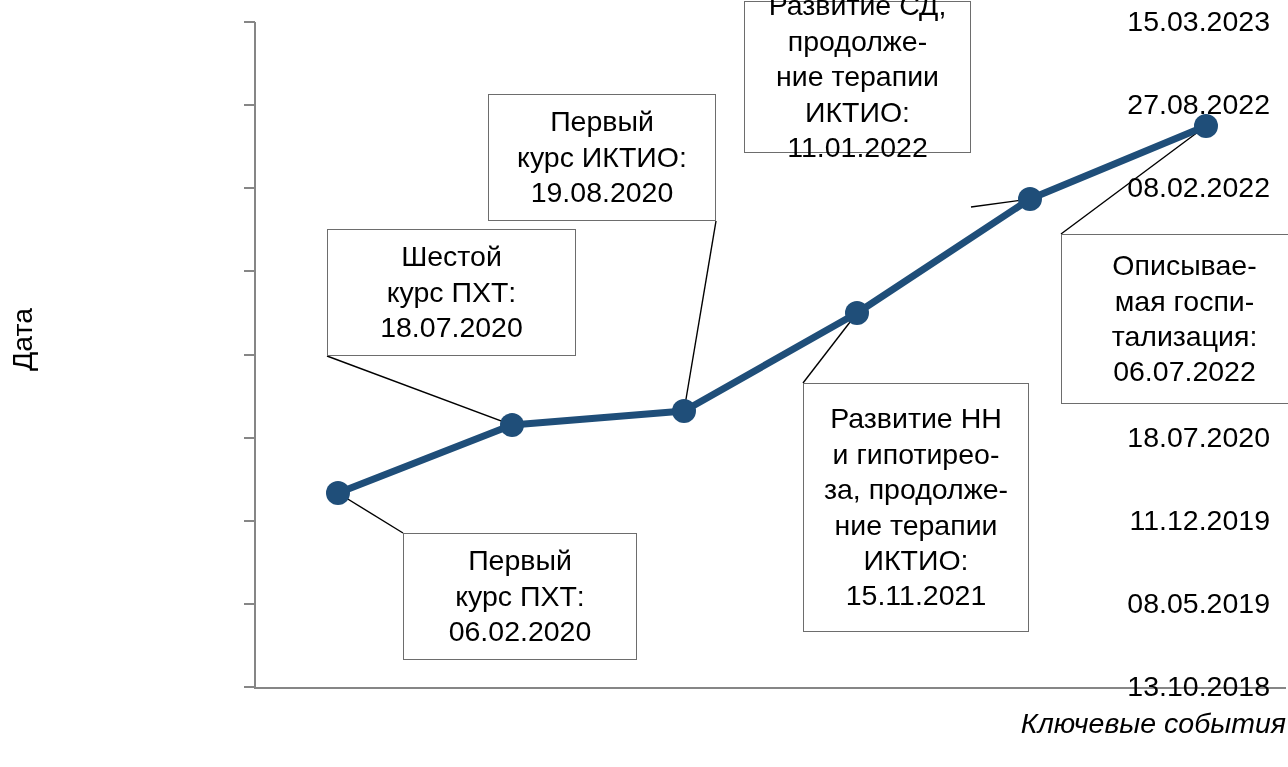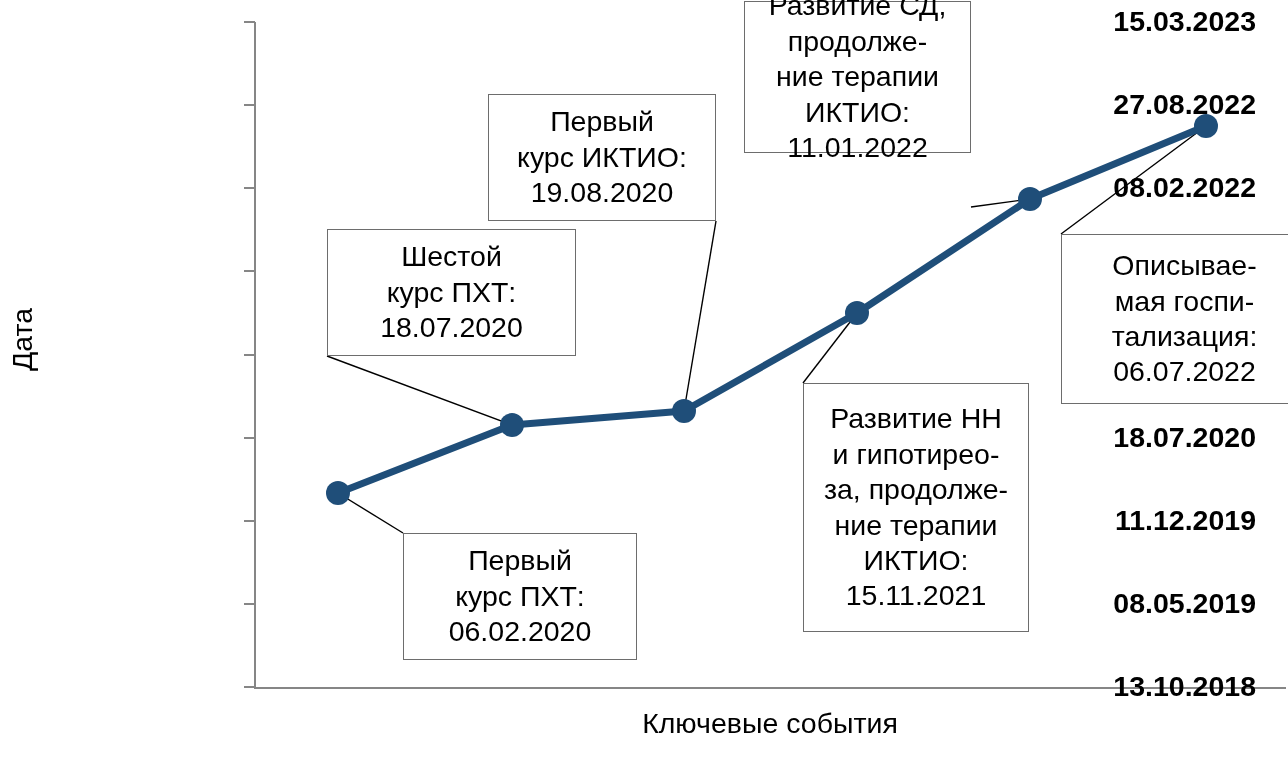--- a/index.html
+++ b/index.html
@@ -40,50 +40,50 @@
     width: 11px;
     height: 2px;
     background: #868686;
   }
   
   .y-tick-label {
     position: absolute;
     right: 0;
     width: 248px;
     text-align: right;
-    padding-right: 32px;
+    padding-right: 18px;
     box-sizing: border-box;
     font-size: 28.5px;
     color: #000000;
     line-height: 1;
     white-space: nowrap;
-    font-weight: bold;
   }
   
   #y-axis-title {
     position: absolute;
     left: -38px;
     top: 323px;
     width: 120px;
     text-align: center;
     font-size: 28.5px;
     color: #000000;
     transform: rotate(-90deg);
     transform-origin: center center;
     white-space: nowrap;
   }
   #x-axis-title {
     position: absolute;
     left: 254px;
     top: 707px;
     width: 1032px;
-    text-align: center;
+    text-align: right;
     font-size: 28.5px;
     color: #000000;
     white-space: nowrap;
+    font-style: italic;
   }
   
   #plot-svg {
     position: absolute;
     left: 0;
     top: 0;
     width: 1288px;
     height: 767px;
     pointer-events: none;
   }

